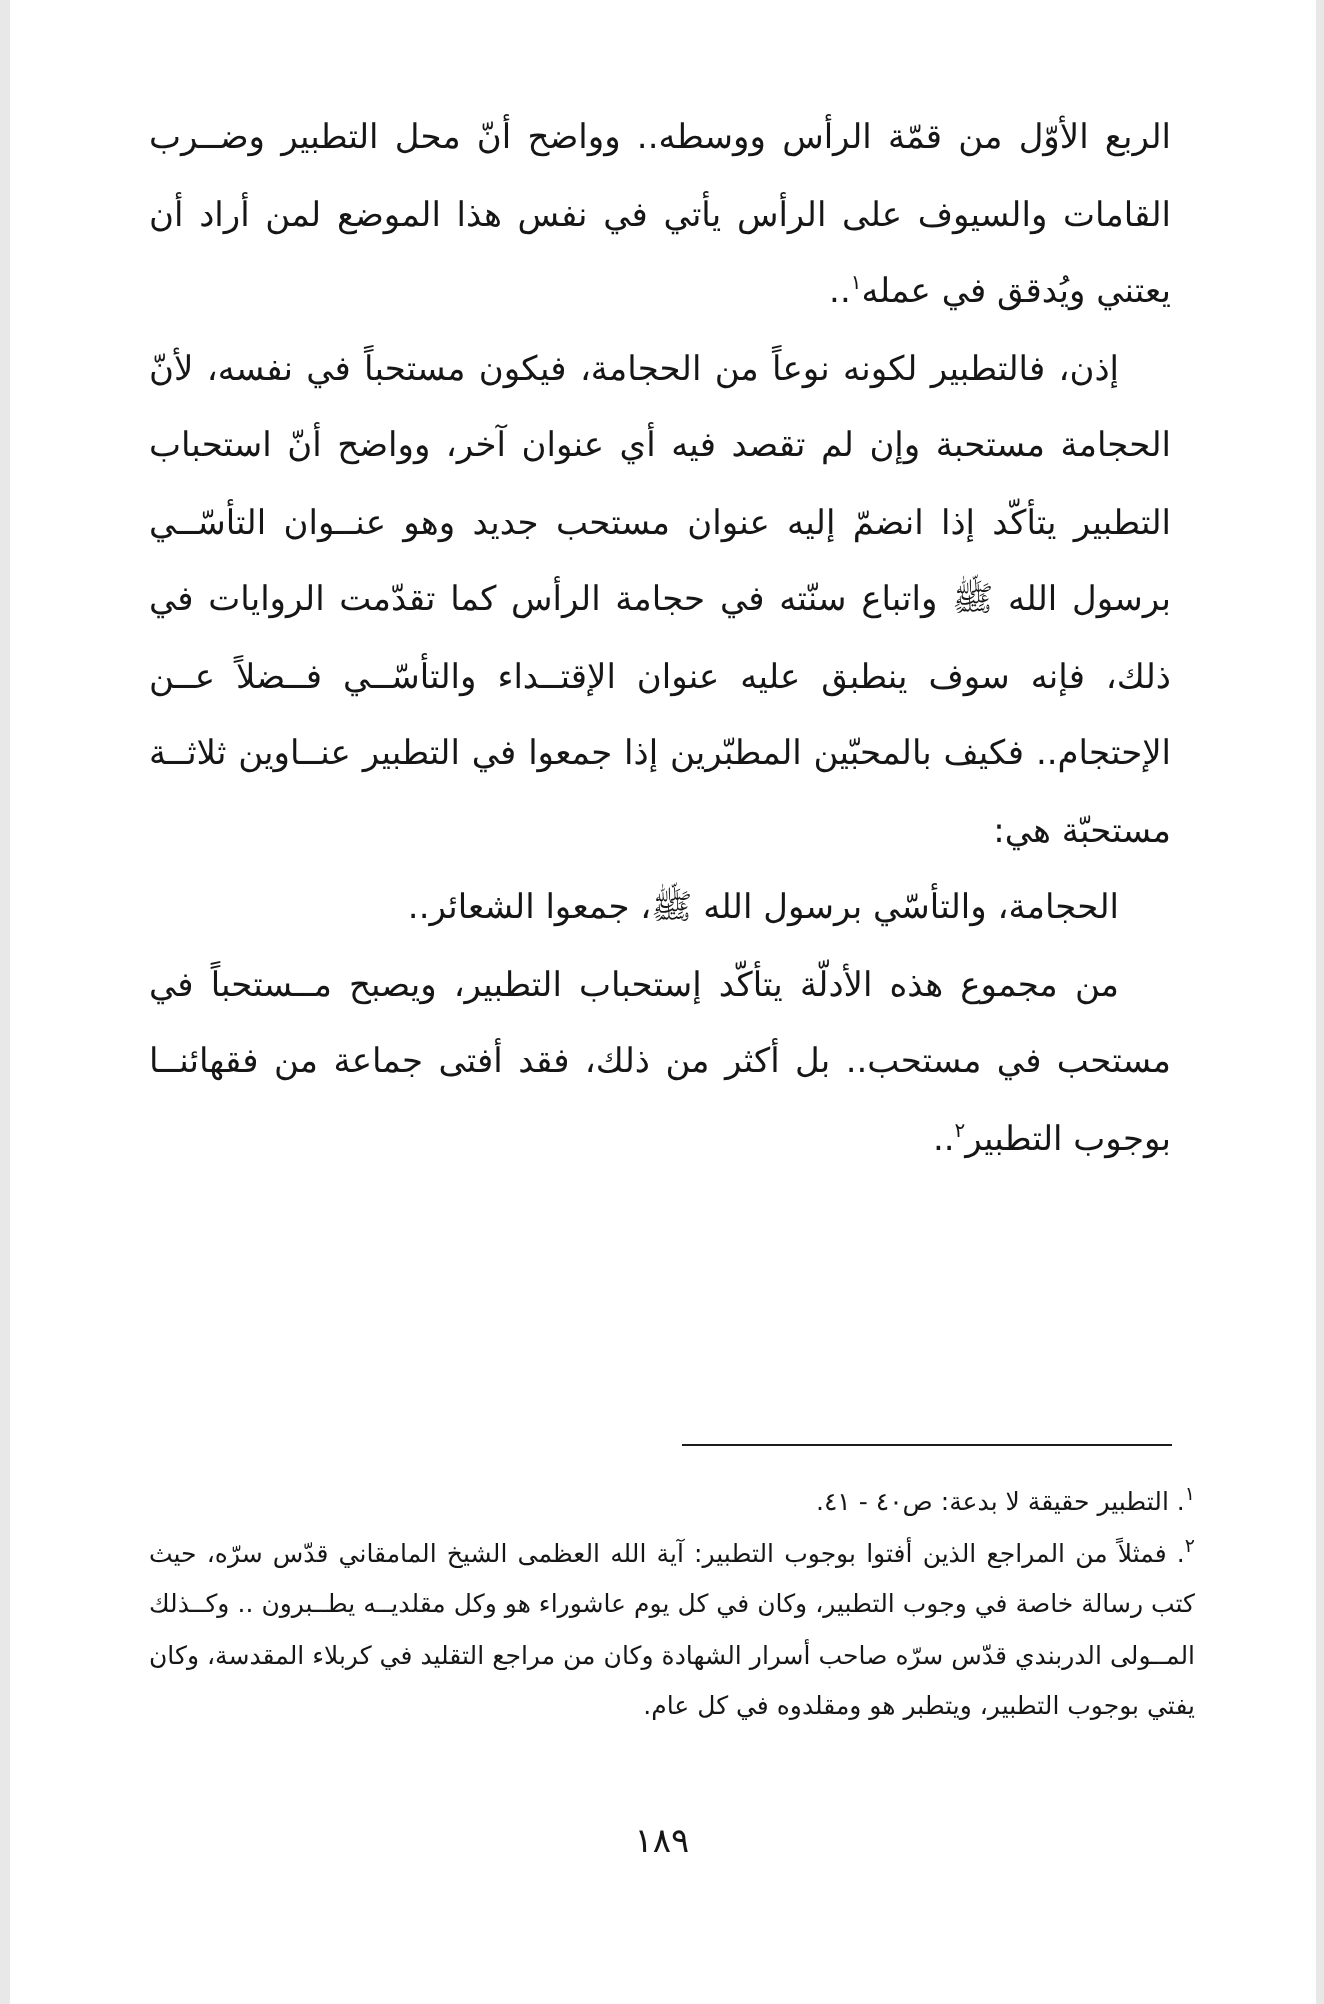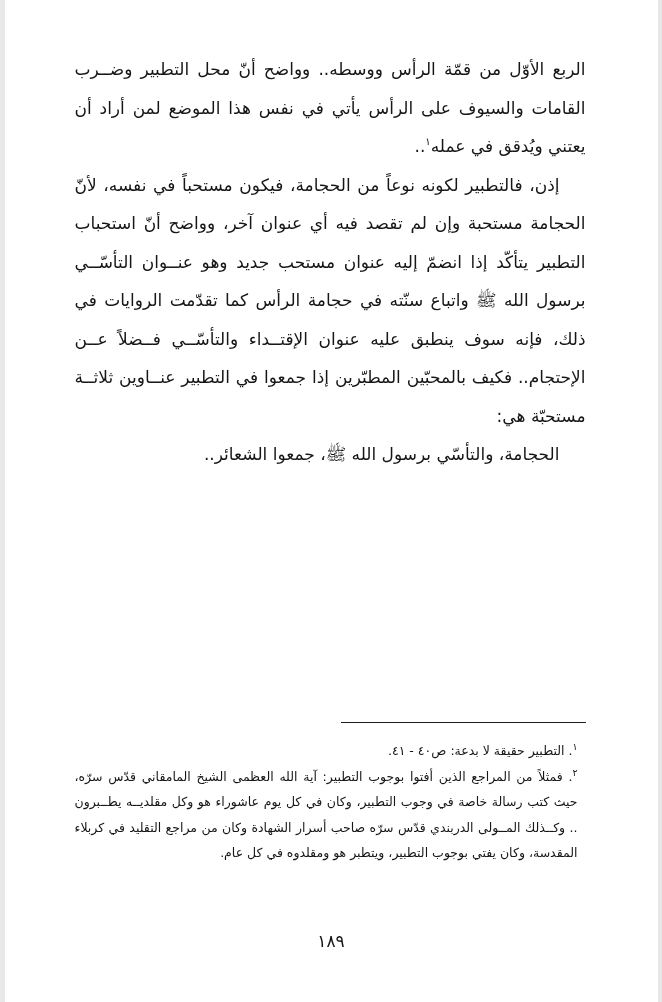--- a/index.html
+++ b/index.html
@@ -44,58 +44,59 @@
     top: 722px;
     right: 72px;
     width: 245px;
     border: none;
     border-top: 1.4px solid #1c1c1c;
     margin: 0;
   }
   .footnotes {
     position: absolute;
     top: 738px;
-    right: 80px;
+    right: 60px;
     left: 70px;
     font-size: 12.5px;
     line-height: 25.5px;
     text-align: justify;
   }
   .footnote {
     margin: 0;
     padding: 0;
   }
   .footnote .fn-marker {
     font-size: 9.5px;
     line-height: 0;
     vertical-align: super;
   }
   .page-number {
     position: absolute;
-    top: 931px;
+    top: 911px;
     left: 0;
     width: 100%;
     text-align: center;
     font-size: 17px;
     letter-spacing: 1px;
   }
 </style>
 </head>
 <body>
 
 <div class="page">
 
   <div class="body-text">
 
     <p class="para"><span>الربع الأوّل من قمّة الرأس ووسطه.. وواضح أنّ محل التطبير وضــرب القامات والسيوف على الرأس يأتي في نفس هذا الموضع لمن أراد أن يعتني ويُدقق في عمله</span><sup class="fn-ref">١</sup><span>..</span></p>
 
     <p class="para indent"><span>إذن، فالتطبير لكونه نوعاً من الحجامة، فيكون مستحباً في نفسه، لأنّ الحجامة مستحبة وإن لم تقصد فيه أي عنوان آخر، وواضح أنّ استحباب التطبير يتأكّد إذا انضمّ إليه عنوان مستحب جديد وهو عنــوان التأسّــي برسول الله ﷺ واتباع سنّته في حجامة الرأس كما تقدّمت الروايات في ذلك، فإنه سوف ينطبق عليه عنوان الإقتــداء والتأسّــي فــضلاً عــن الإحتجام.. فكيف بالمحبّين المطبّرين إذا جمعوا في التطبير عنــاوين ثلاثــة مستحبّة هي:</span></p>
 
     <p class="para indent"><span>الحجامة، والتأسّي برسول الله ﷺ، جمعوا الشعائر..</span></p>
 
+    <p class="para indent"><span>من مجموع هذه الأدلّة يتأكّد إستحباب التطبير، ويصبح مــستحباً في مستحب في مستحب.. بل أكثر من ذلك، فقد أفتى جماعة من فقهائنــا بوجوب التطبير</span><sup class="fn-ref">٢</sup><span>..</span></p>
 
   </div>
 
   <hr class="fn-sep">
 
   <div class="footnotes">
 
     <p class="footnote"><sup class="fn-marker">١</sup><span>. التطبير حقيقة لا بدعة: ص٤٠ - ٤١.</span></p>
 
     <p class="footnote"><sup class="fn-marker">٢</sup><span>. فمثلاً من المراجع الذين أفتوا بوجوب التطبير: آية الله العظمى الشيخ المامقاني قدّس سرّه، حيث كتب رسالة خاصة في وجوب التطبير، وكان في كل يوم عاشوراء هو وكل مقلديــه يطــبرون .. وكــذلك المــولى الدربندي قدّس سرّه صاحب أسرار الشهادة وكان من مراجع التقليد في كربلاء المقدسة، وكان يفتي بوجوب التطبير، ويتطبر هو ومقلدوه في كل عام.</span></p>

